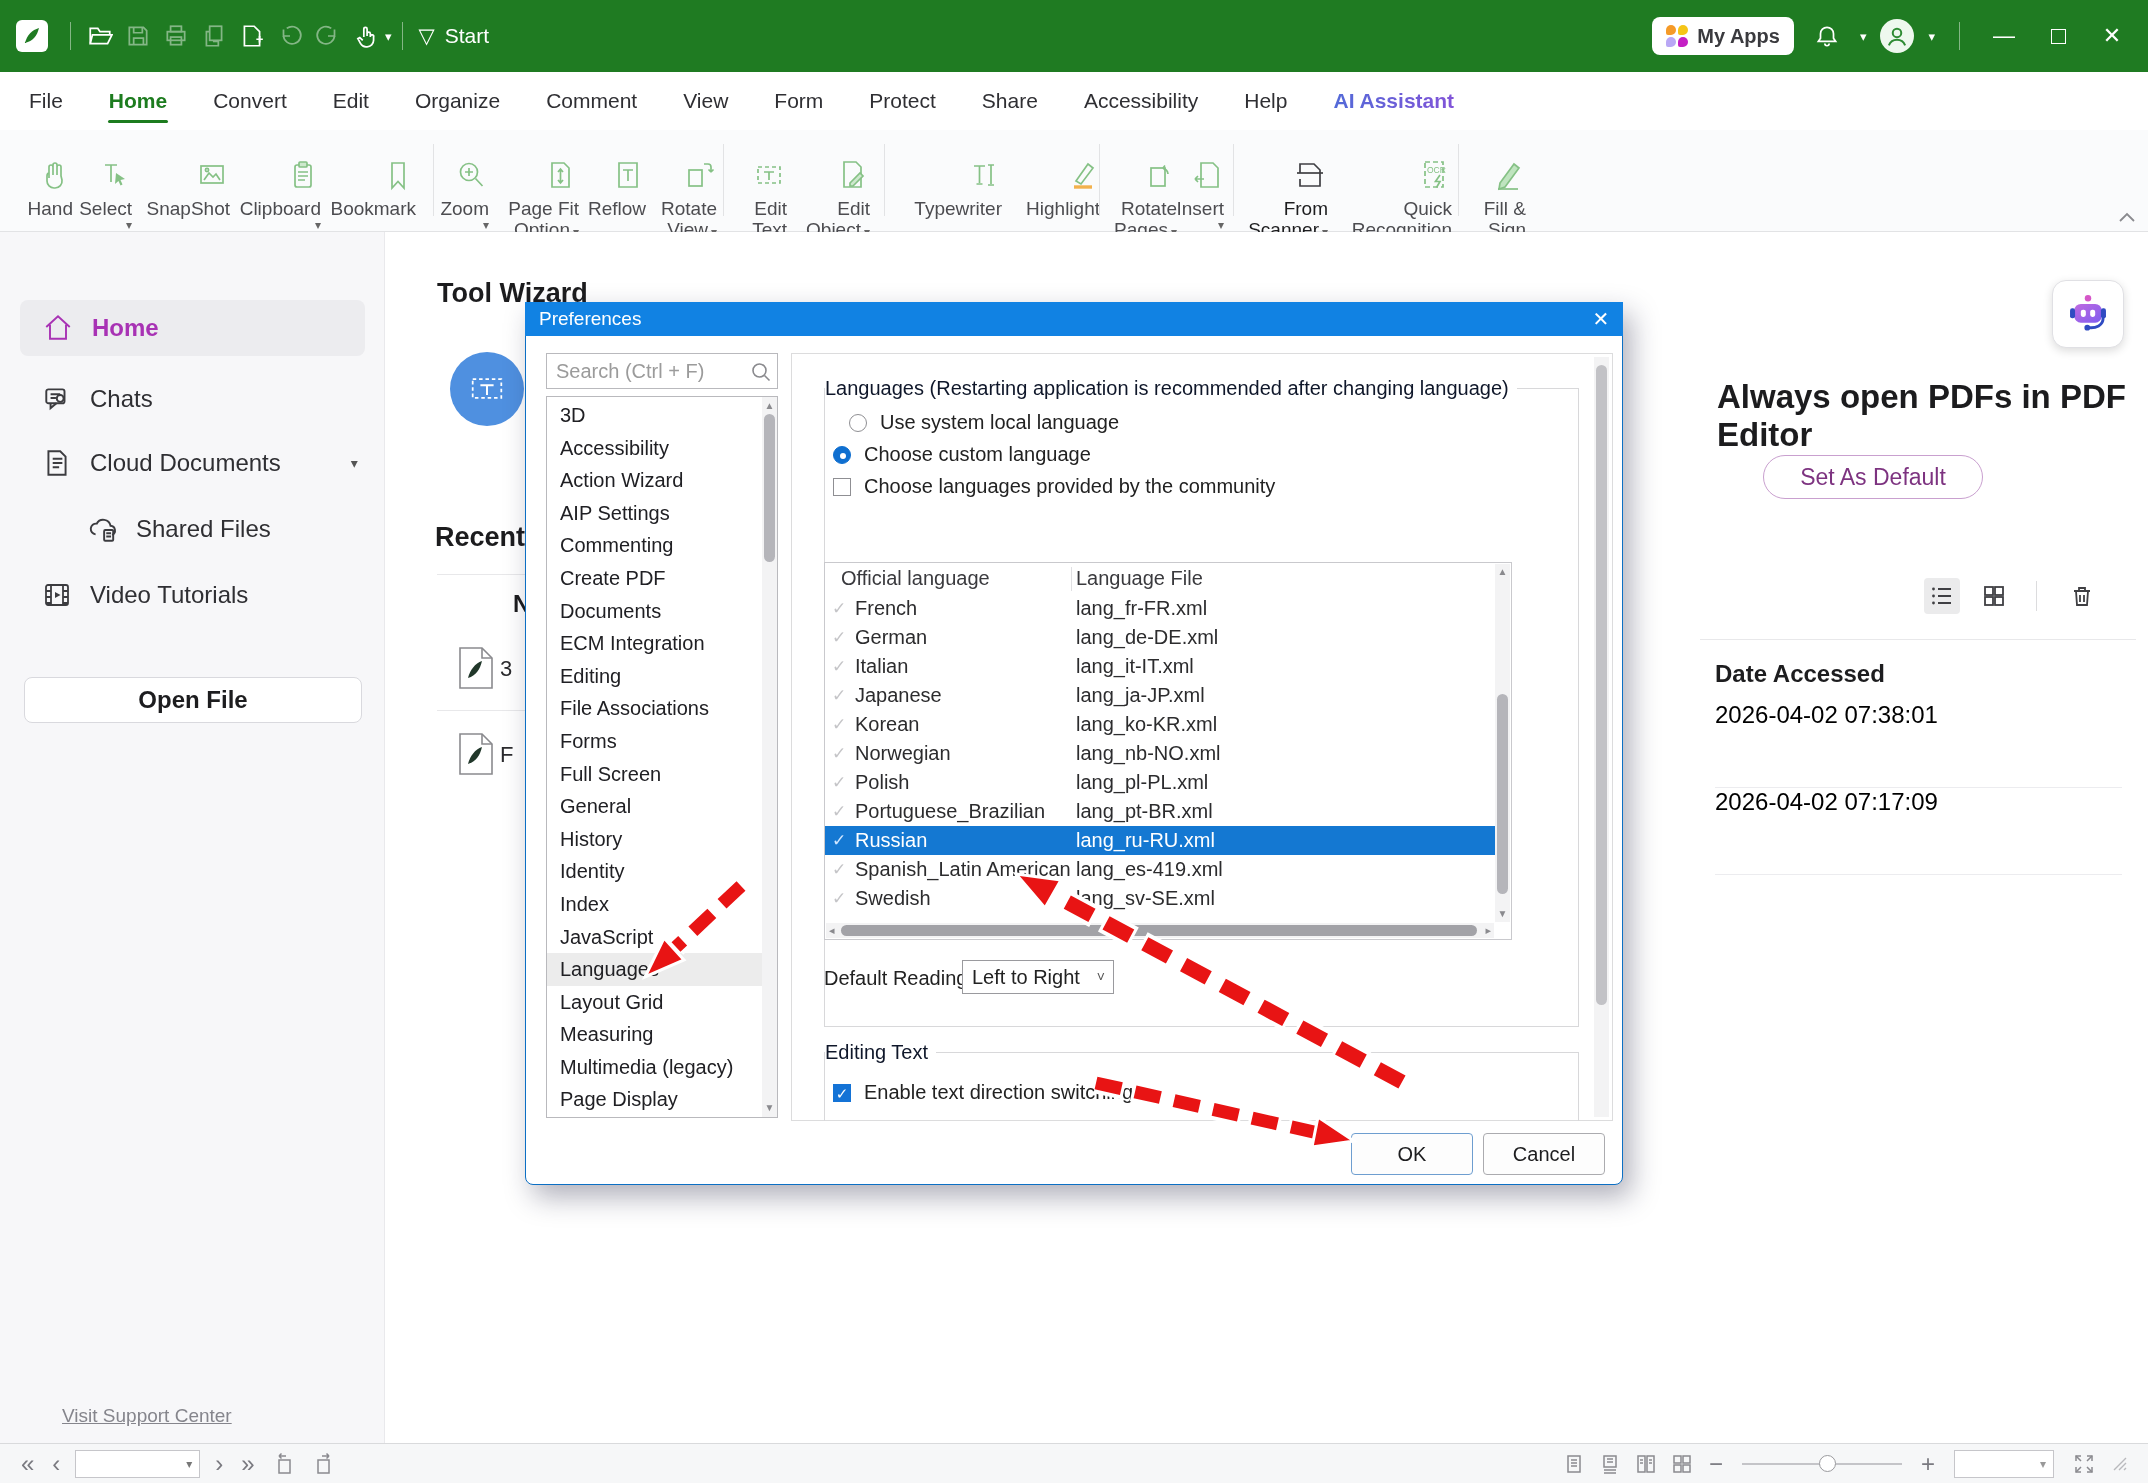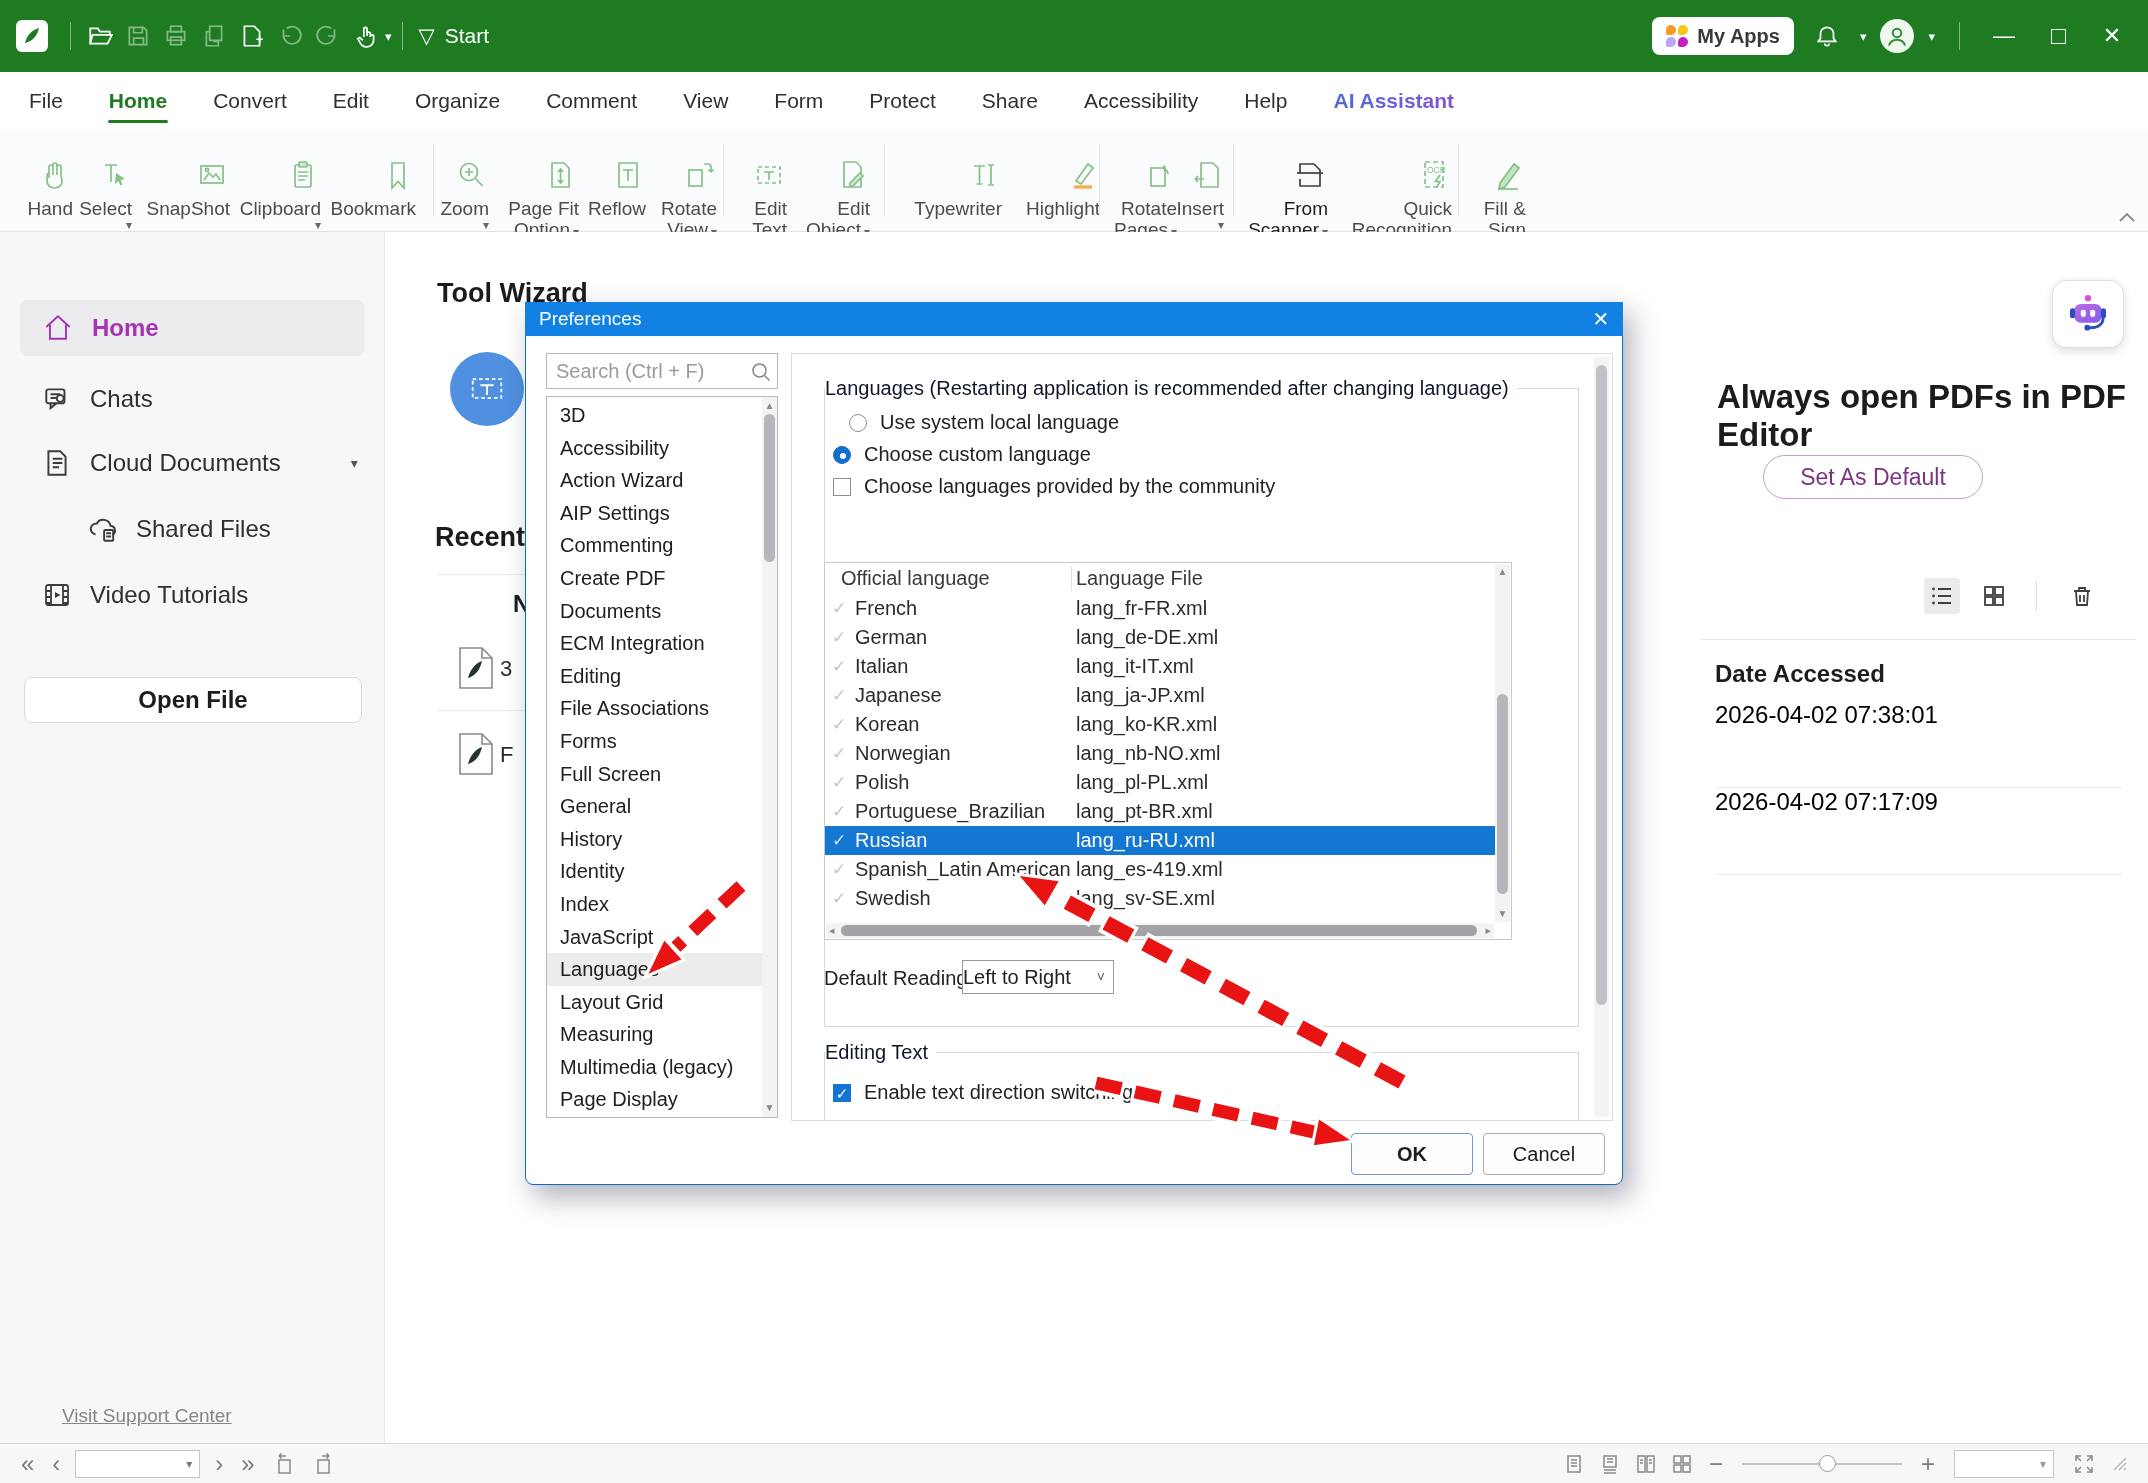--- a/index.html
+++ b/index.html
@@ -110,27 +110,27 @@
   .lrow .chk{position:absolute;left:7px;width:20px;color:#c5c5c8;font-size:17px;}
   .lrow .lname{position:absolute;left:30px;}
   .lrow .lfile{position:absolute;left:251px;}
   .lrow.selected{background:#1478d2;color:#fff;}
   .lrow.selected .chk{color:#cfe6ff;}
   .hbar{position:absolute;left:1px;right:17px;bottom:1px;height:15px;background:#f3f3f4;}
   .hthumb{position:absolute;left:15px;right:17px;top:2px;height:11px;background:#a2a2a7;border-radius:6px;}
   .harr{position:absolute;top:0;font-size:11px;color:#8a8a8e;line-height:15px;}
 
   .ddrop{position:absolute;left:170px;top:606px;width:152px;height:34px;border:1px solid #9a9a9e;background:#fff;
-    font-size:20px;color:#222;display:flex;align-items:center;}
+    font-size:20px;color:#222;display:flex;align-items:center;padding-left:9px;}
   .ddrop .chev{margin-left:auto;margin-right:8px;color:#555;font-size:14px;}
   .dlabel{position:absolute;left:32px;top:613px;font-size:20px;color:#222;}
 
   .dbtn{position:absolute;top:830px;width:122px;height:42px;background:#fdfdfd;border-radius:4px;
     display:flex;align-items:center;justify-content:center;font-size:20px;color:#1d1d1f;}
-  .dbtn.ok{left:825px;border:1px solid #6e9ed0;font-weight:bold;}
+  .dbtn.ok{left:825px;border:1px solid #6e9ed0;}
   .dbtn.cancel{left:957px;border:1px solid #ababaf;}
 
   
   .arrows{position:absolute;left:0;top:0;width:2148px;height:1483px;z-index:9;pointer-events:none;}
 
   
   .statusbar{position:absolute;left:0;right:0;bottom:0;height:40px;background:#f6f7f8;border-top:1px solid #d9dadc;
     display:flex;align-items:center;padding:0 12px;color:#6f6f74;}
   .sb{font-size:24px;padding:0 9px;color:#7a7a80;}
   .pagebox{width:125px;height:28px;background:#fff;border:1px solid #c6c6ca;display:flex;align-items:center;margin:0 6px;}

